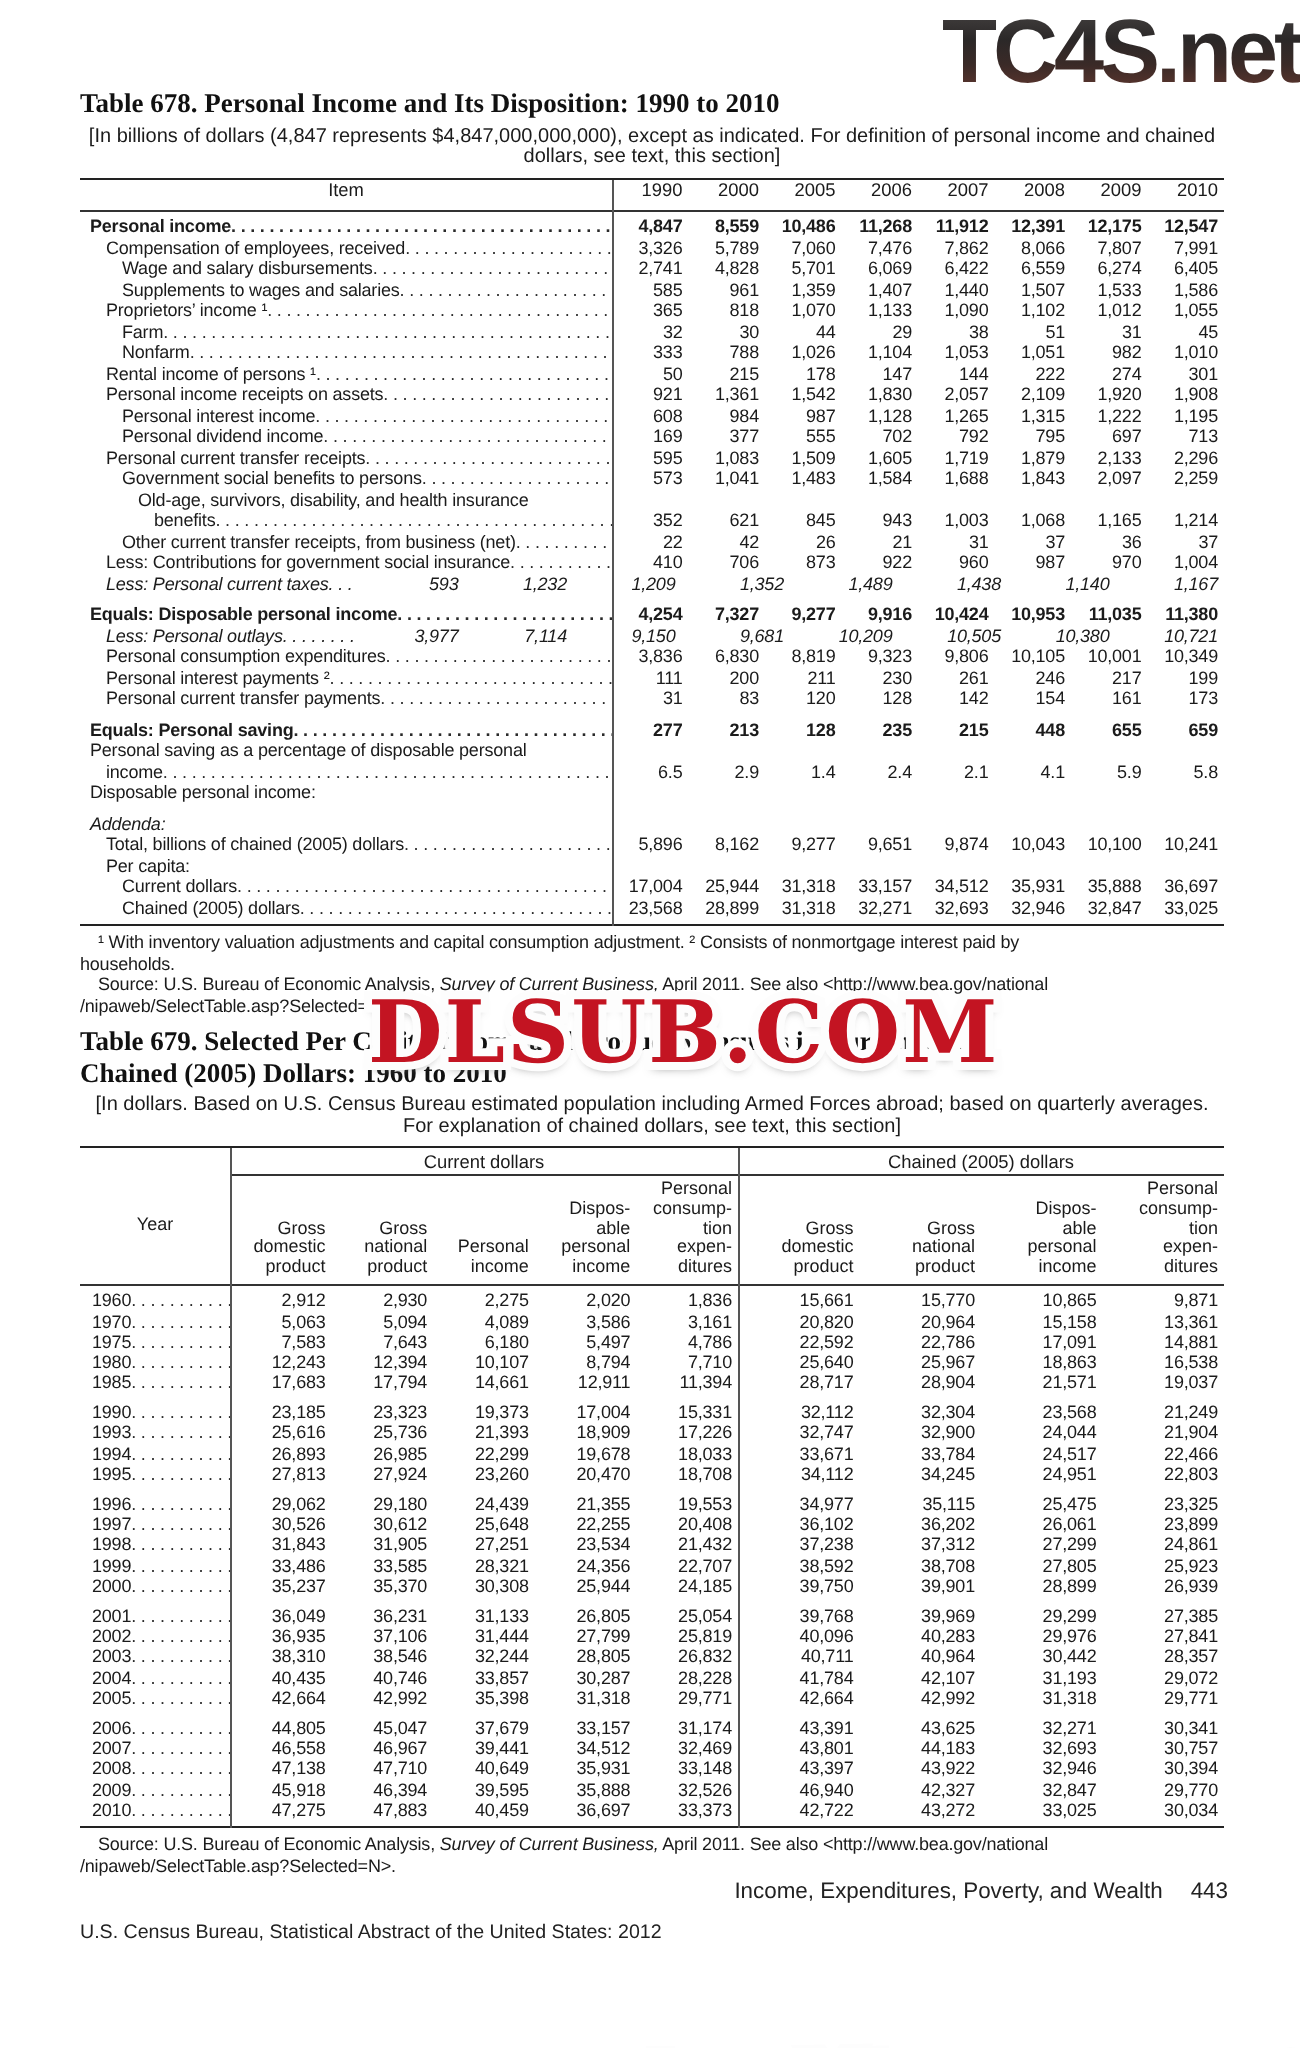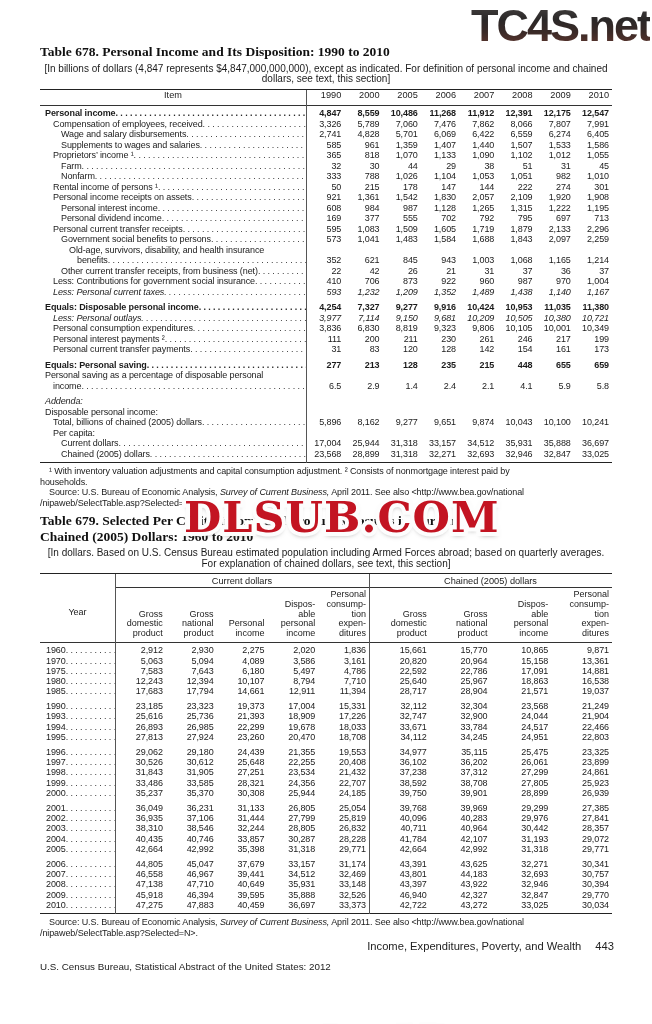--- a/index.html
+++ b/index.html
@@ -14,21 +14,21 @@
   .vl{position:absolute;top:0;bottom:0;width:1px;background:#555;}
   
   .t678-head{display:flex;height:15px;border-bottom:1px solid #333;font-size:9.2px;}
   .hitem{width:266px;text-align:center;}
   .hyear{width:38.25px;text-align:right;padding-right:3px;box-sizing:border-box;}
   
   .tbody{padding:2.5px 0 3px 0;border-bottom:1.5px solid #222;font-size:9px;letter-spacing:-0.1px;}
   .row{display:flex;line-height:10.5px;}
   .row.gap{margin-top:5px;}
   .row.b{font-weight:700;}
-  .row.i{font-style:italic;}
+  .row.i{font-style:italic;gap:16px;}
   .lbl{width:266px;box-sizing:border-box;min-width:0;}
   .lline{display:flex;white-space:nowrap;min-width:0;}
   .txt{flex:0 0 auto;}
   .dots{flex:1 1 auto;min-width:0;overflow:hidden;white-space:nowrap;color:#2a2a2a;}
   .dots::after{content:" . . . . . . . . . . . . . . . . . . . . . . . . . . . . . . . . . . . . . . . . . . . . . . . . . . . . . . . . . . . . . . . . ";}
   .c678{width:38.25px;text-align:right;padding-right:3px;box-sizing:border-box;flex:0 0 auto;}
   
   .grp-row{display:flex;margin-left:75px;border-bottom:1px solid #333;height:13px;align-items:center;font-size:9.2px;}
   .g1{width:254px;text-align:center;}
   .g2{width:243px;text-align:center;}
@@ -471,39 +471,39 @@
             </div>
             <div class="c678" style="align-self: flex-end;">6.5</div>
             <div class="c678" style="align-self: flex-end;">2.9</div>
             <div class="c678" style="align-self: flex-end;">1.4</div>
             <div class="c678" style="align-self: flex-end;">2.4</div>
             <div class="c678" style="align-self: flex-end;">2.1</div>
             <div class="c678" style="align-self: flex-end;">4.1</div>
             <div class="c678" style="align-self: flex-end;">5.9</div>
             <div class="c678" style="align-self: flex-end;">5.8</div>
           </div>
+          <div class="row">
+            <div class="lbl">
+              <div class="lline" style="padding-left: 5px;">
+                <div class="txt">Disposable personal income:</div>
+              </div>
+            </div>
+            <div class="c678"></div>
+            <div class="c678"></div>
+            <div class="c678"></div>
+            <div class="c678"></div>
+            <div class="c678"></div>
+            <div class="c678"></div>
+            <div class="c678"></div>
+            <div class="c678"></div>
+          </div>
           <div class="row i gap">
             <div class="lbl">
               <div class="lline" style="padding-left: 5px;">
                 <div class="txt">Addenda:</div>
-              </div>
-            </div>
-            <div class="c678"></div>
-            <div class="c678"></div>
-            <div class="c678"></div>
-            <div class="c678"></div>
-            <div class="c678"></div>
-            <div class="c678"></div>
-            <div class="c678"></div>
-            <div class="c678"></div>
-          </div>
-          <div class="row">
-            <div class="lbl">
-              <div class="lline" style="padding-left: 5px;">
-                <div class="txt">Disposable personal income:</div>
               </div>
             </div>
             <div class="c678"></div>
             <div class="c678"></div>
             <div class="c678"></div>
             <div class="c678"></div>
             <div class="c678"></div>
             <div class="c678"></div>
             <div class="c678"></div>
             <div class="c678"></div>

